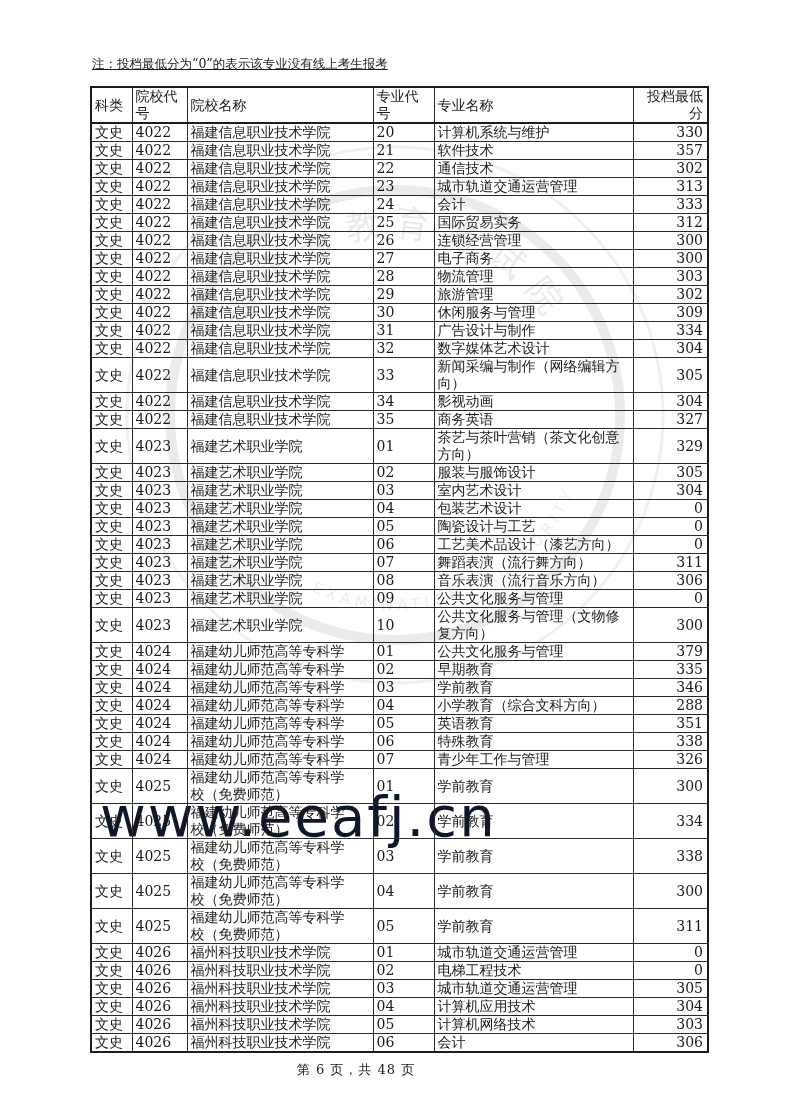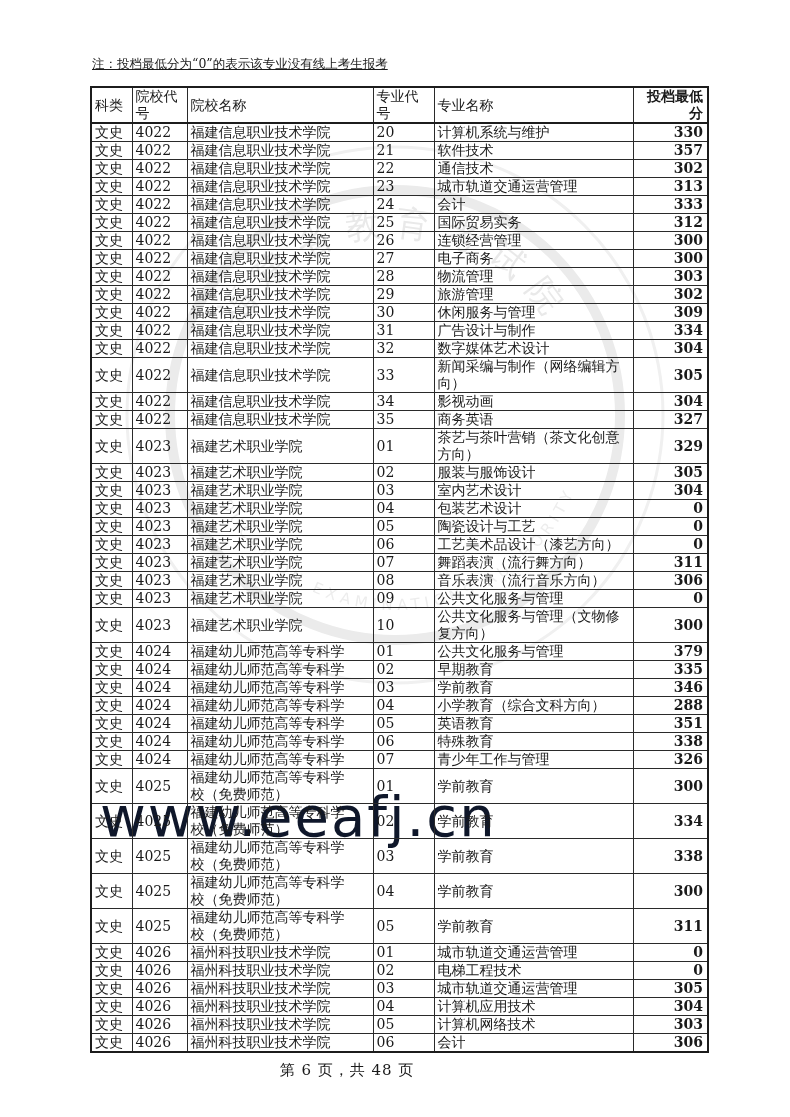--- a/index.html
+++ b/index.html
@@ -40,24 +40,24 @@
     line-height:17px;
     vertical-align:middle;
     white-space:pre-line;
     overflow:hidden;
     font-weight:normal;
     text-align:left;
   }
   table.scores th{height:19px;border-bottom:2px solid #1c1c1c;}
   table.scores td{height:17px;}
   table.scores th:last-child,
-  table.scores td:last-child{text-align:right;padding-right:4px;font-weight:bold;}
+  table.scores td:last-child{text-align:right;padding-right:4px;}
   .footer{
     position:absolute;left:0;top:1061px;width:694px;
-    text-align:center;font-size:15px;letter-spacing:1px;
+    text-align:center;font-size:13px;letter-spacing:1px;padding-left:9px;
   }
 </style>
 </head>
 <body>
 
 <div class="page">
 
   <div class="wm-layer">
     <svg class="wm-svg" width="560" height="560" viewBox="0 0 560 560">
       <circle cx="280" cy="280" r="268" fill="none" stroke="#f0f0f0" stroke-width="3"></circle>

